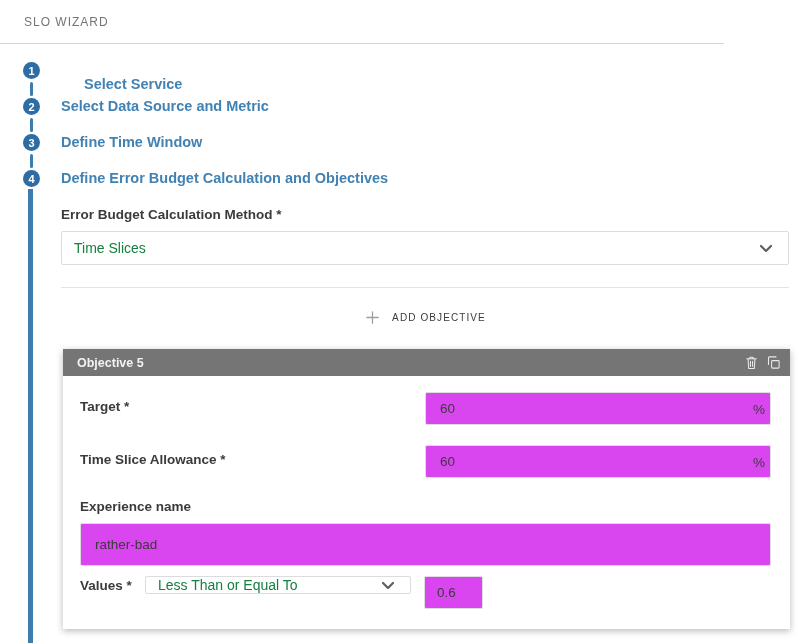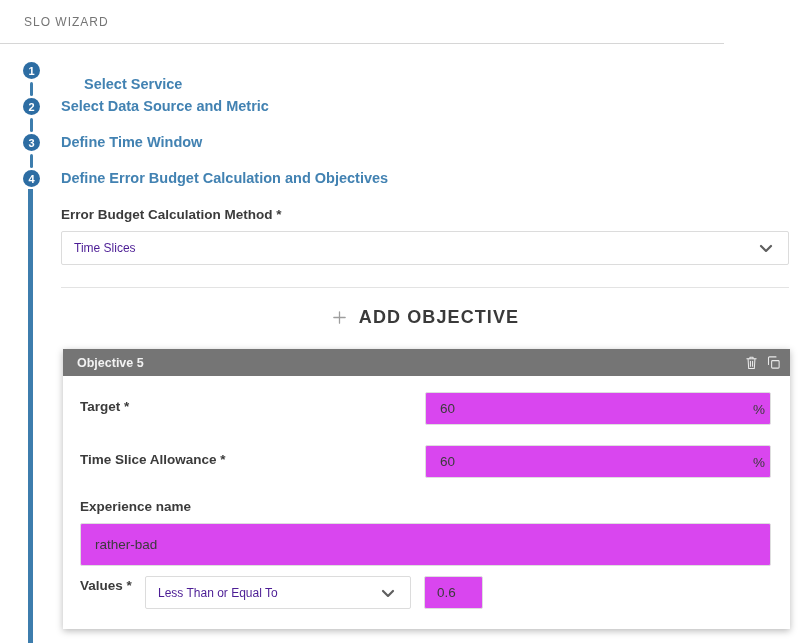--- a/index.html
+++ b/index.html
@@ -19,30 +19,30 @@
   .c1 { top: 62px; } .c2 { top: 98px; } .c3 { top: 134px; } .c4 { top: 170px; }
   .l1 { top: 76px; margin-left: 23px; } .l2 { top: 98px; } .l3 { top: 134px; } .l4 { top: 170px; }
   .s1 { top: 82px; } .s2 { top: 118px; } .s3 { top: 154px; }
 
   
   .fld-label { font-size: 13.5px; font-weight: 700; color: #3b3b3b; white-space: nowrap; }
   .lbl-main { position: absolute; left: 61px; top: 207px; }
 
   .select-box { background: #fff; border: 1px solid #dcdcdc; border-radius: 2px; display: flex; align-items: center; padding: 0 12px; cursor: pointer; }
   .select-main { position: absolute; left: 61px; top: 231px; width: 728px; height: 34px; }
-  .select-value { font-size: 12px; color: #4c1d95; }
+  .select-value { font-size: 14px; color: #15803d; }
   .chev { margin-left: auto; width: 20px; height: 20px; flex: 0 0 auto; }
   .chev svg { width: 100%; height: 100%; stroke: #5f5f5f; stroke-width: 2.6; fill: none; stroke-linecap: round; stroke-linejoin: round; }
 
   .divider { position: absolute; left: 61px; top: 287px; width: 728px; height: 1px; background: #e3e3e3; }
 
   .add-objective { position: absolute; left: 61px; top: 304px; width: 728px; height: 26px; display: flex; align-items: center; justify-content: center; cursor: pointer; }
   .plus-icon { width: 17px; height: 17px; margin-right: 11px; }
   .plus-icon svg { width: 100%; height: 100%; stroke: #9e9e9e; stroke-width: 1.8; fill: none; stroke-linecap: round; }
-  .add-label { font-size: 18px; letter-spacing: 1.1px; color: #3a3a3a; font-weight: 700; }
+  .add-label { font-size: 10px; letter-spacing: 1.1px; color: #3a3a3a; font-weight: 400; }
 
   
   .panel { position: absolute; left: 63px; top: 349px; width: 727px; height: 280px; background: #fff; box-shadow: 0 2px 7px rgba(0,0,0,0.28); }
   .panel-header { position: absolute; left: 0; top: 0; width: 100%; height: 27px; background: #757575; display: flex; align-items: center; padding: 0 9px 0 14px; }
   .panel-title { color: #f2f2f2; font-size: 12.5px; font-weight: 600; }
   .panel-icons { margin-left: auto; display: flex; align-items: center; gap: 7px; }
   .hdr-icon { width: 15px; height: 15px; cursor: pointer; }
   .hdr-icon svg { width: 100%; height: 100%; stroke: #e9e9e9; stroke-width: 1.7; fill: none; stroke-linecap: round; stroke-linejoin: round; }
 
   .inp { position: absolute; background: #d946ef; border: 1px solid #dedede; border-radius: 2px; font-family: "Liberation Sans", sans-serif; font-size: 13.5px; color: #3b3b3b; padding: 0 14px; outline: none; }
@@ -53,21 +53,21 @@
   .sfx-target  { left: 690px; top: 53px; }
 
   .lbl-tsa     { position: absolute; left: 17px; top: 103px; }
   .inp-tsa     { left: 362px; top: 96px;  width: 346px; height: 33px; }
   .sfx-tsa     { left: 690px; top: 106px; }
 
   .lbl-exp     { position: absolute; left: 17px; top: 150px; }
   .inp-exp     { left: 17px;  top: 174px; width: 691px; height: 43px; }
 
   .lbl-values  { position: absolute; left: 17px; top: 229px; }
-  .select-values { position: absolute; left: 82px; top: 227px; width: 266px; height: 33px; text-align: center; }
+  .select-values { position: absolute; left: 82px; top: 227px; width: 266px; height: 18px; text-align: center; }
   .inp-values  { left: 361px; top: 227px; width: 59px; height: 33px; padding: 0 12px; }
 </style>
 </head>
 <body>
 
 <div class="topbar">
   <div class="topbar-title">SLO WIZARD</div>
 </div>
 
 <div class="step-circle c1">1</div>

